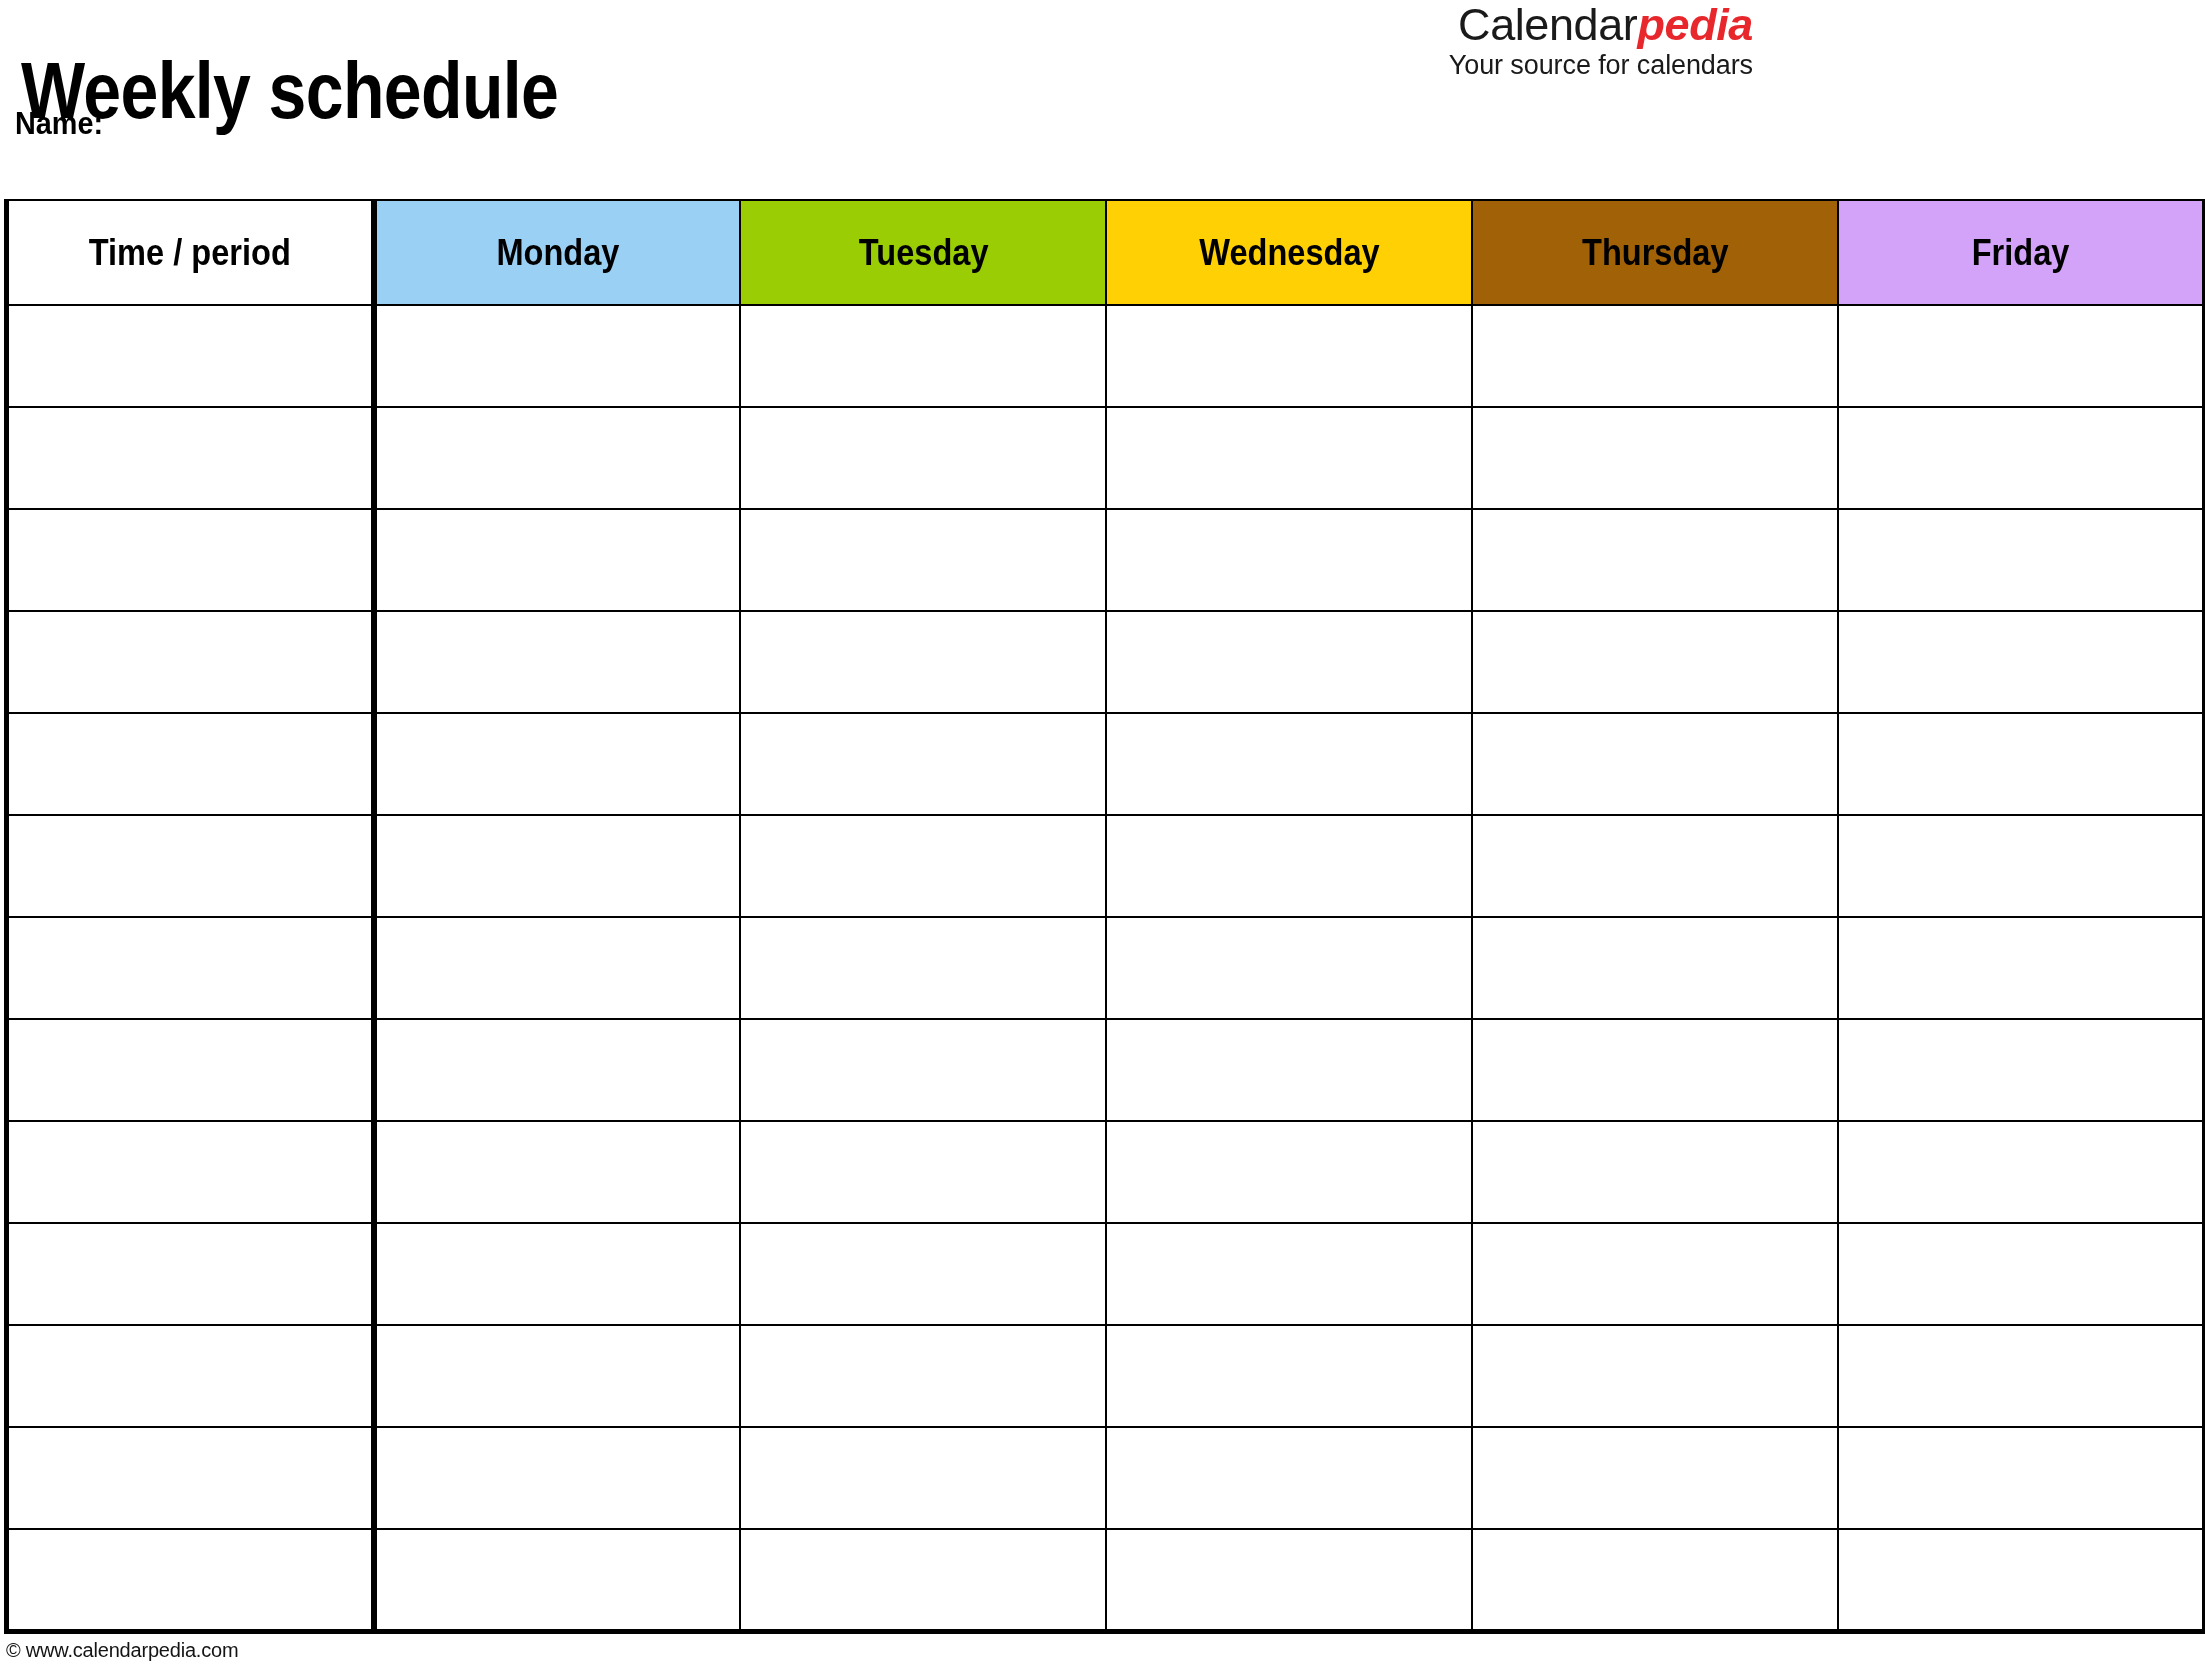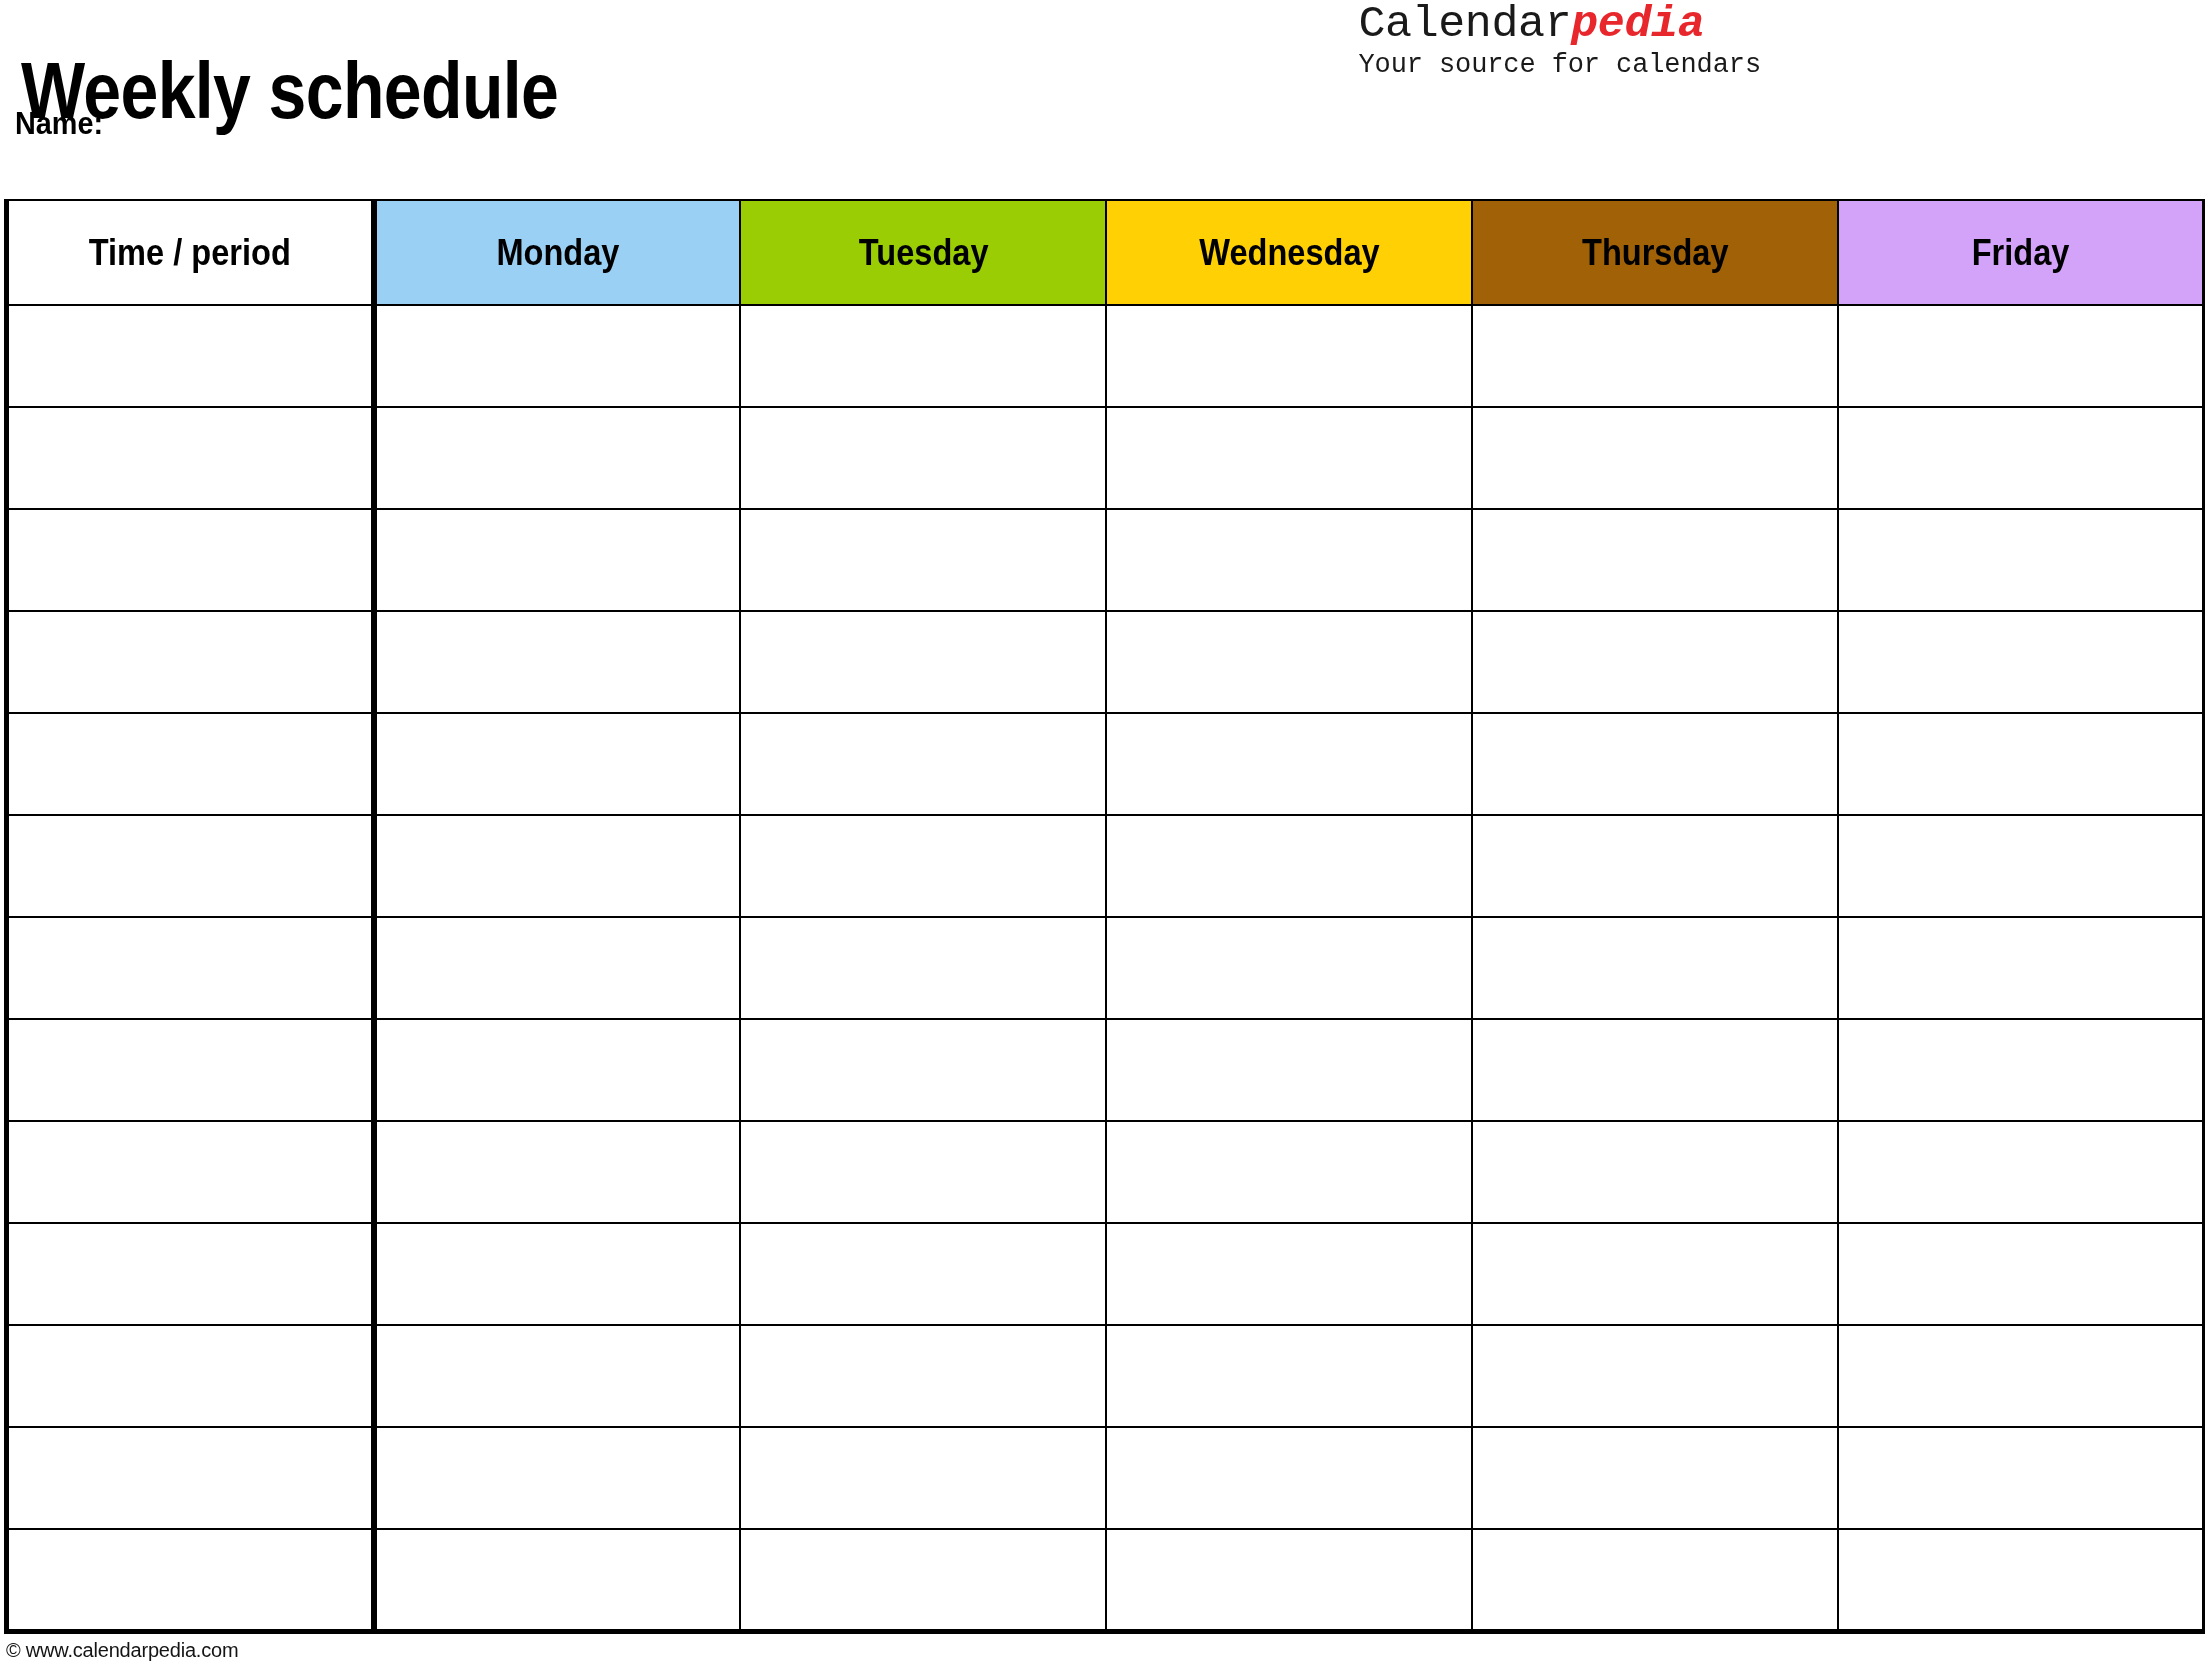--- a/index.html
+++ b/index.html
@@ -43,24 +43,24 @@
     font-size: 32px;
     font-weight: bold;
     transform: scaleX(0.9);
     transform-origin: left top;
     white-space: nowrap;
   }
 
   
   .brand {
     position: absolute;
-    right: 5px;
+    right: 13px;
     top: 1.5px;
+    text-align: right;
     line-height: 1;
-    font-family: Liberation Mono, monospace;
   }
   .brand-wordmark {
     font-size: 45px;
     line-height: 1.02;
     white-space: nowrap;
     letter-spacing: -0.4px;
   }
   .brand-calendar {
     color: #1a1a1a;
     font-weight: normal;

